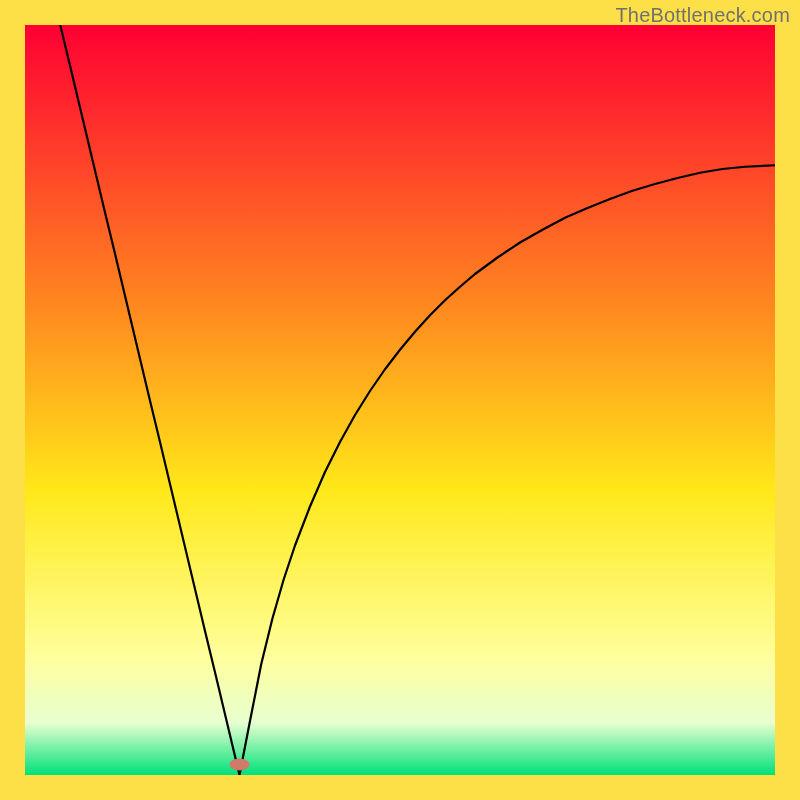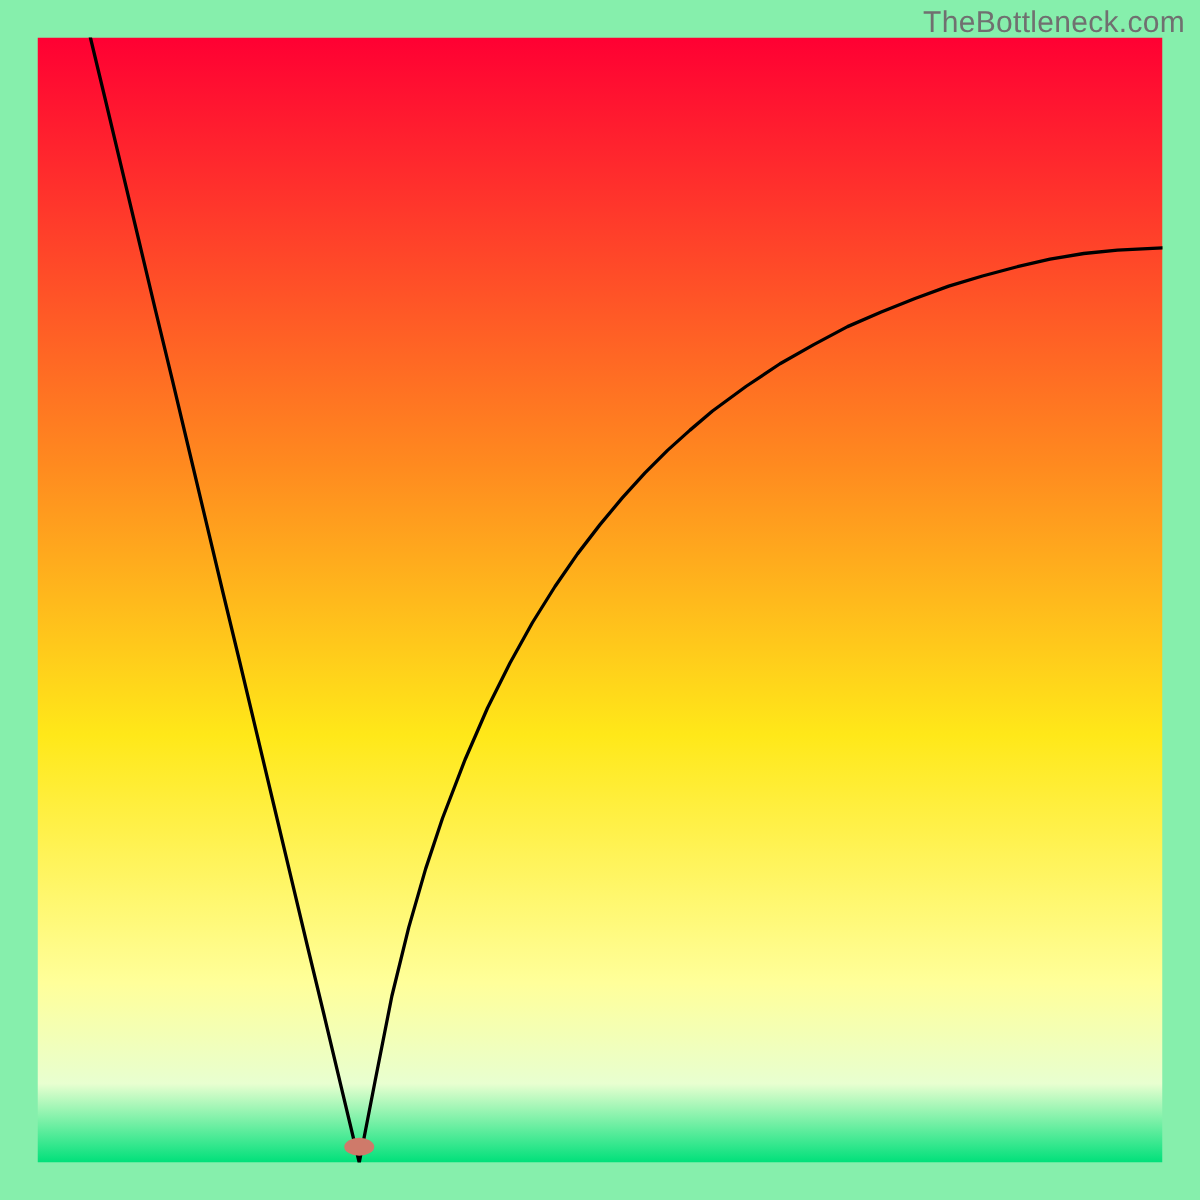--- a/index.html
+++ b/index.html
@@ -8,21 +8,21 @@
     width: 800px;
     height: 800px;
     overflow: hidden;
     background: #000;
     font-family: Arial, Helvetica, sans-serif;
   }
   .frame {
     position: relative;
     width: 800px;
     height: 800px;
-    background: #86efac;
+    background: #fde047;
   }
   .plot {
     position: absolute;
     left: 25px;
     top: 25px;
     width: 750px;
     height: 750px;
   }
   .watermark {
     position: absolute;

